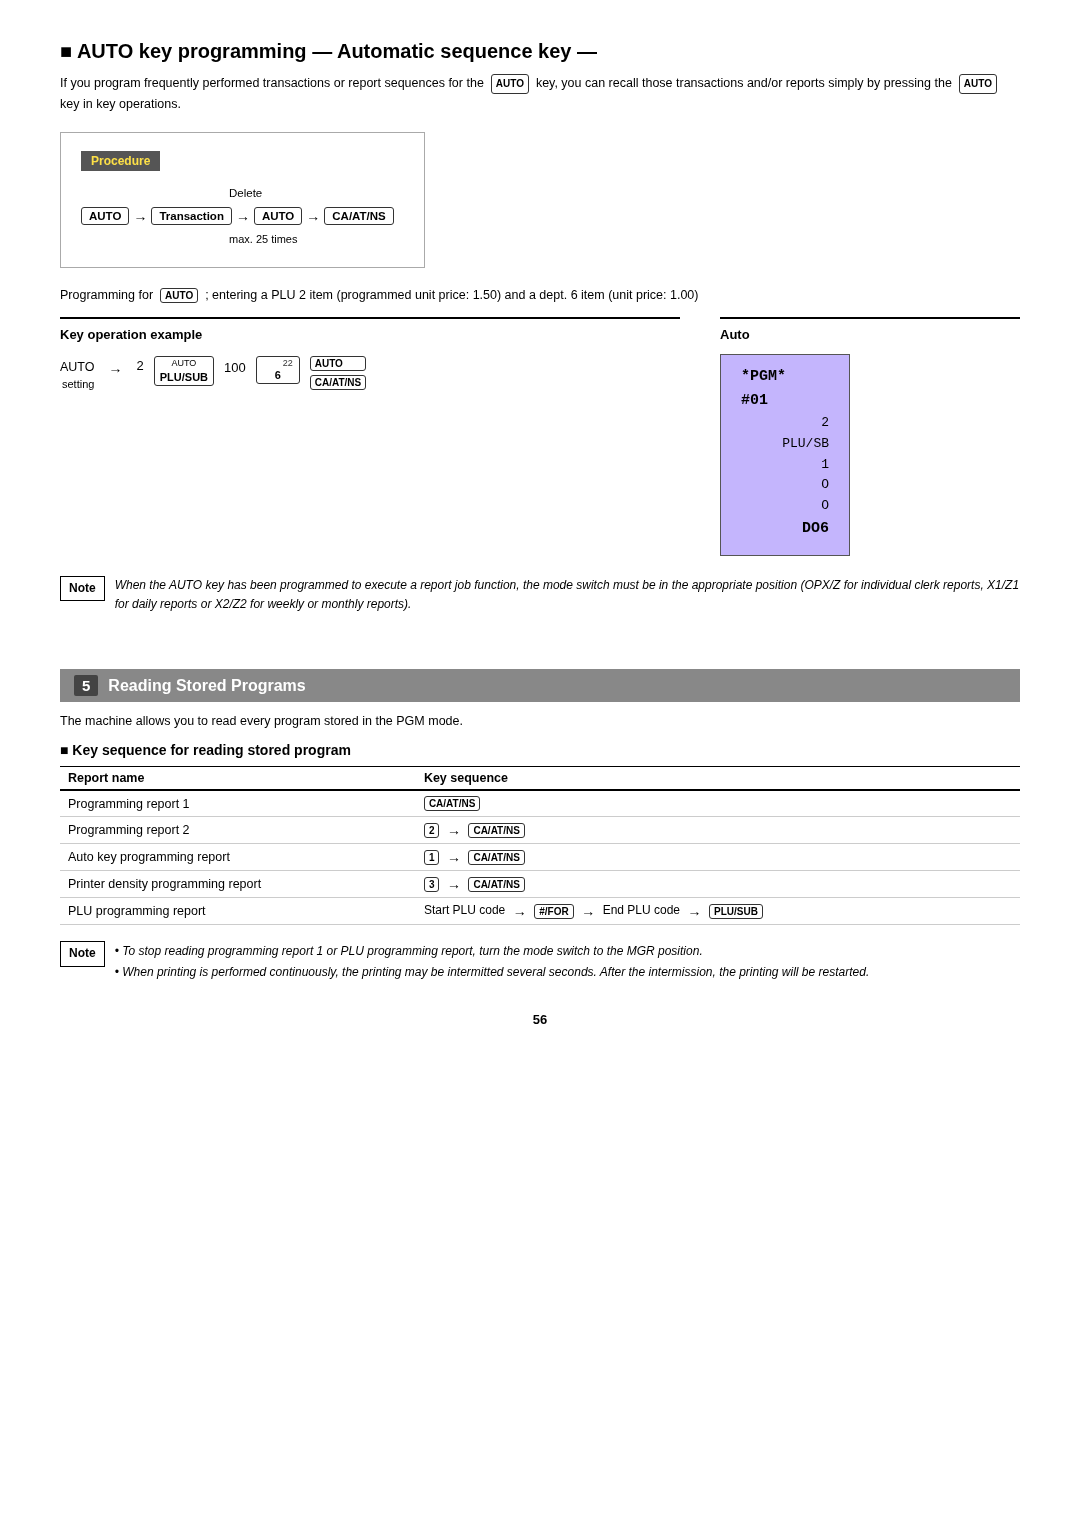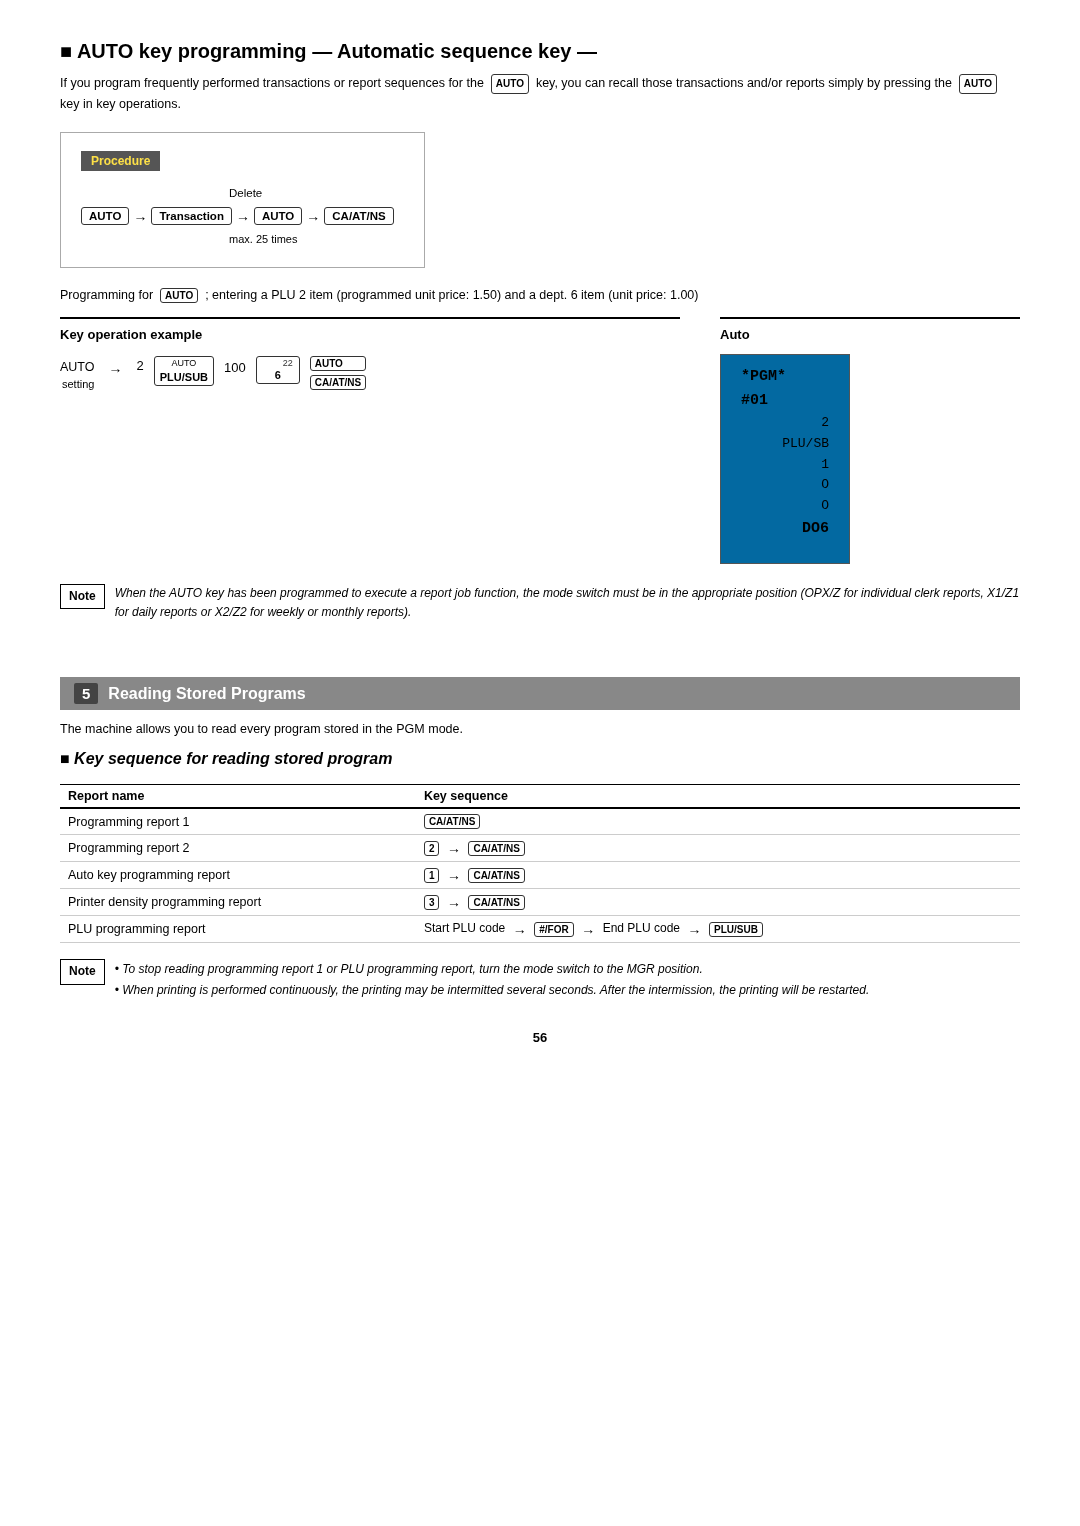--- a/index.html
+++ b/index.html
@@ -99,24 +99,24 @@
     .col-header {
       font-weight: bold;
       font-size: 13px;
       margin-bottom: 12px;
     }
 
     
     .print-box {
       border: 1.5px solid #555;
       display: inline-block;
-      padding: 10px 20px 22px 20px;
+      padding: 10px 20px 14px 20px;
       font-family: 'Courier New', monospace;
       font-size: 13px;
-      background: #0369a1;
+      background: #c4b5fd;
       min-width: 130px;
     }
     .print-line {
       line-height: 1.6;
     }
     .print-bold {
       font-weight: bold;
       font-size: 15px;
     }
 
@@ -154,24 +154,23 @@
     .section5-num {
       background: #444;
       color: #fff;
       font-size: 15px;
       font-weight: bold;
       padding: 2px 8px;
       border-radius: 2px;
     }
 
     .section-subtitle {
-      font-size: 16px;
-      font-weight: bold;
-      margin: 10px 0 16px 0;
-      font-style: italic;
+      font-size: 14px;
+      font-weight: bold;
+      margin: 10px 0 8px 0;
     }
     .section-subtitle::before {
       content: '■ ';
     }
 
     .section-desc {
       font-size: 12.5px;
       margin-bottom: 14px;
     }
 

